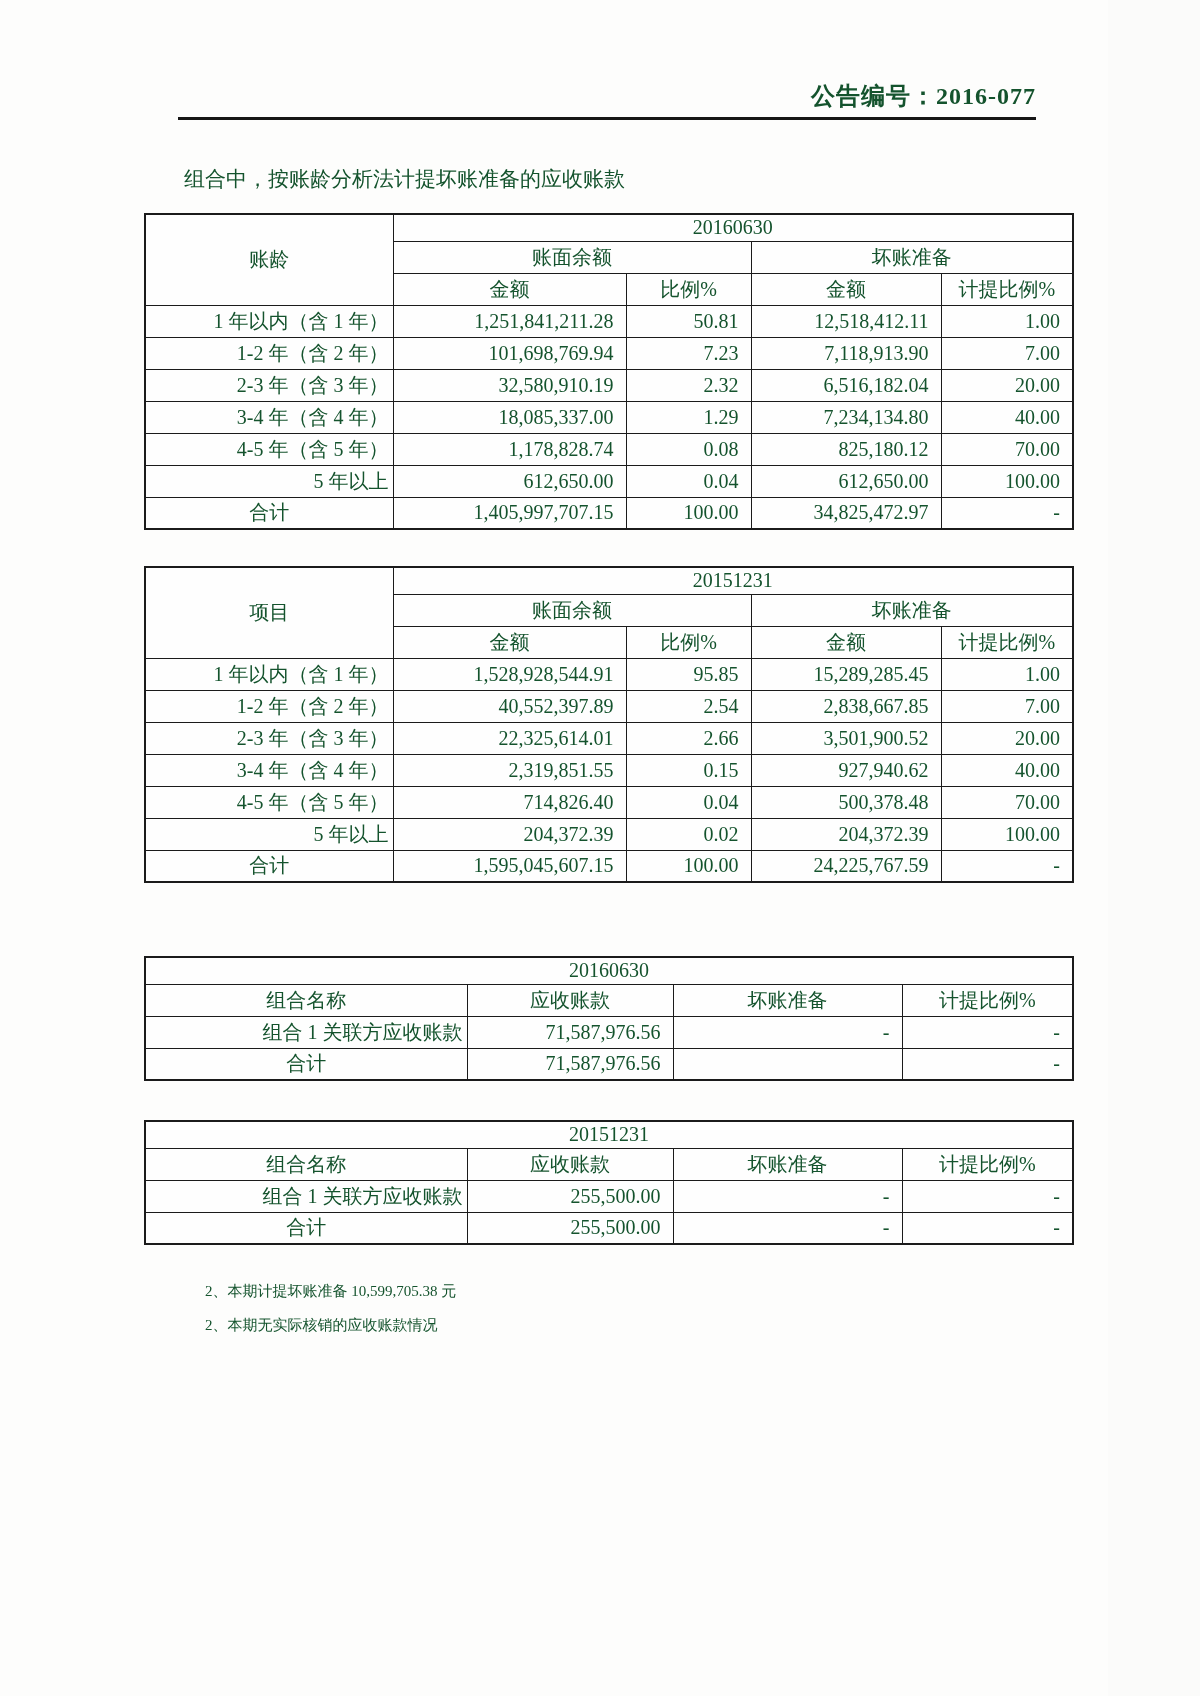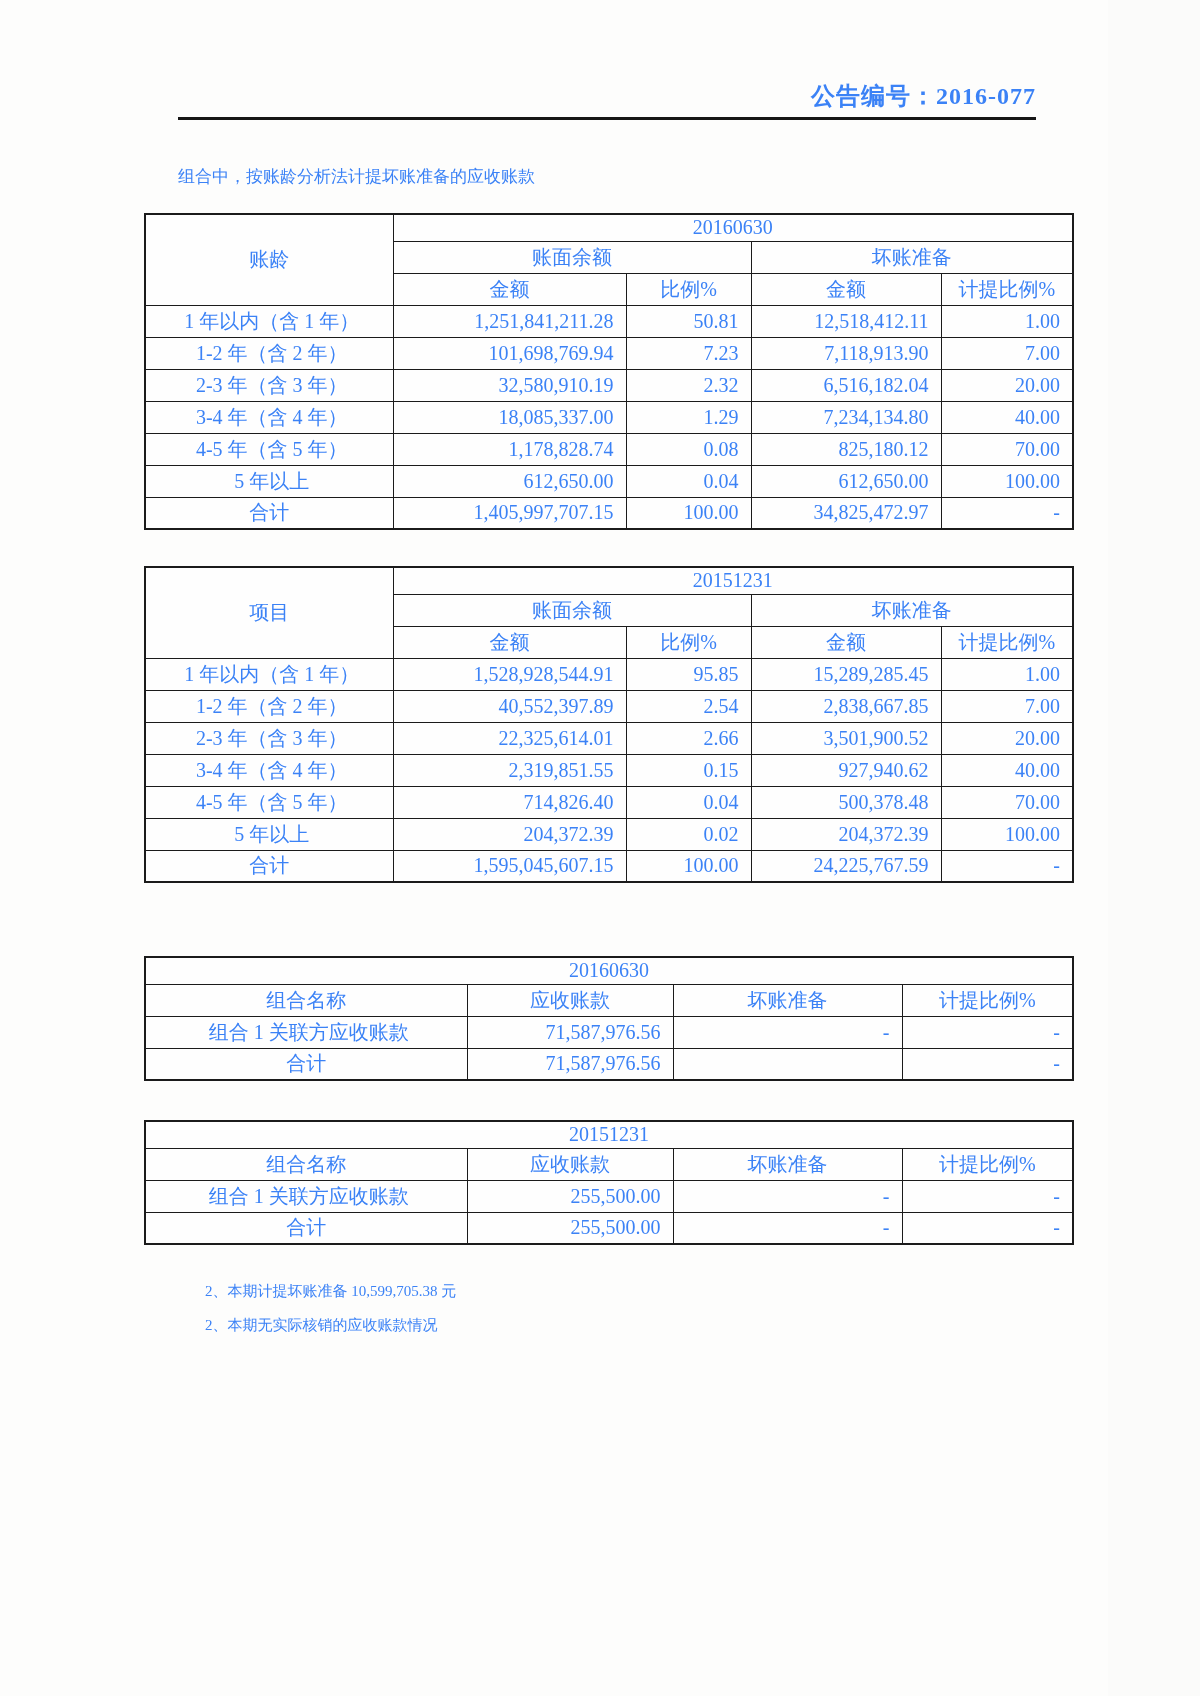--- a/index.html
+++ b/index.html
@@ -6,42 +6,42 @@
   html, body { margin: 0; padding: 0; }
   body {
     width: 1200px; height: 1696px;
     background: #fbfbfa;
     font-family: "Liberation Serif", "DejaVu Serif", serif;
   }
   .page {
     position: relative;
     width: 1108px; height: 1696px;
     background: #fdfdfc;
-    color: #3b82f6;
+    color: #14532d;
     overflow: hidden;
     text-decoration: underline;
   }
   .ann {
     position: absolute;
     top: 80px; left: 178px; width: 858px;
     text-align: right;
     font-size: 24px;
     font-weight: 700;
     letter-spacing: 1px;
     white-space: nowrap;
   }
   .rule {
     position: absolute;
     top: 117px; left: 178px; width: 858px; height: 3px;
     background: #161616;
   }
   .sec-title {
     position: absolute;
-    left: 178px;
-    font-size: 17px;
+    left: 184px;
+    font-size: 21px;
     white-space: nowrap;
   }
   .note {
     position: absolute;
     left: 170px;
     font-size: 15px;
     white-space: nowrap;
     margin-left: 35px;
   }
   table.doc {
@@ -57,21 +57,21 @@
   table.doc td {
     border: 1px solid #1b1b1b;
     height: 32px;
     padding: 0 4px;
     overflow: hidden;
     white-space: nowrap;
     vertical-align: middle;
   }
   table.doc td.ph { height: 27px; }          
   table.doc td.c  { text-align: center; margin-left: 47px; }
-  table.doc td.l  { text-align: center;  padding-left: 9px; }
+  table.doc td.l  { text-align: right;  padding-left: 9px; }
   table.doc td.n  { text-align: right; padding-right: 12px; }
 </style>
 </head>
 <body>
 
 <div class="page">
 
   <div class="ann">公告编号：2016-077</div>
   <div class="rule"></div>
 

